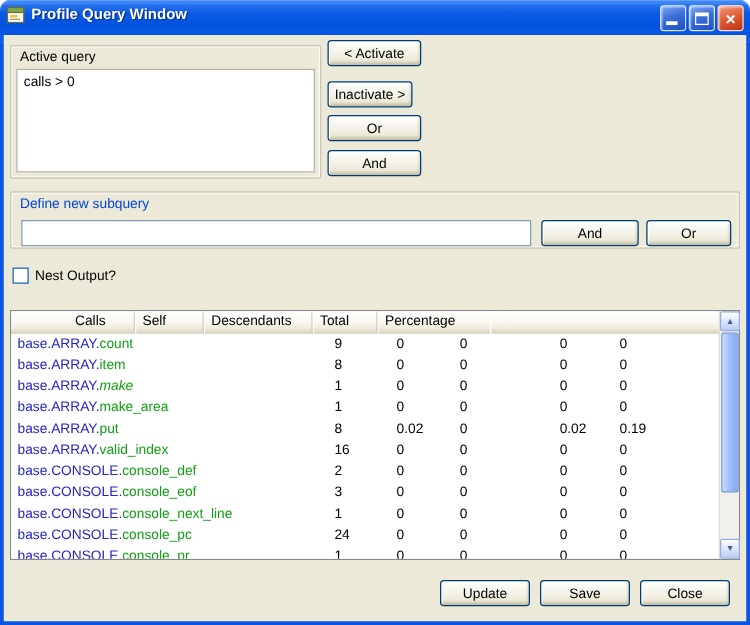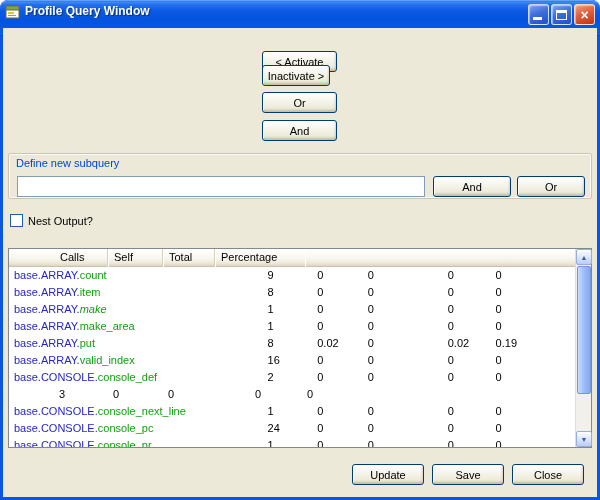--- a/index.html
+++ b/index.html
@@ -103,22 +103,28 @@
     <div class="tb-btn">
         <span class="icon-max"></span>
       </div>
     <div class="tb-btn close">
         <span class="icon-close">×</span>
       </div>
   </div>
 
   <div class="content">
 
-
-    <div class="btn" style="left:259px;top:23px;width:75px;">&lt; Activate</div>
+    <div class="panel" style="left:5px;top:8px;width:249px;height:107px;">
+      <span class="panel-caption">Active query</span>
+      <div class="listbox">
+        <div class="qitem">calls &gt; 0</div>
+      </div>
+    </div>
+
+    <div class="btn" style="left:259px;top:4px;width:75px;">&lt; Activate</div>
     <div class="btn" style="left:259px;top:37px;width:68px;">Inactivate &gt;</div>
     <div class="btn" style="left:259px;top:64px;width:75px;">Or</div>
     <div class="btn" style="left:259px;top:92px;width:75px;">And</div>
 
 
     <div class="panel" style="left:5px;top:125px;width:584px;height:46px;">
       <span class="panel-caption blue">Define new subquery</span>
       <input class="textinput" style="left: 8px; top: 22px; width: 408px;" type="text" value="">
       <div class="btn" style="left:424px;top:22px;width:78px;">And</div>
       <div class="btn" style="left:508px;top:22px;width:68px;">Or</div>
@@ -126,20 +132,21 @@
 
     <div class="checkrow" style="left:7px;top:186px;">
       <span class="checkbox" id="nest-cb"></span>
       <span>Nest Output?</span>
     </div>
 
     <div class="tablewrap">
       <div class="thead">
         <div class="th c-calls">Calls</div>
         <div class="th c-self">Self</div>
+        <div class="th c-descendants">Descendants</div>
         <div class="th c-total">Total</div>
         <div class="th c-percentage">Percentage</div>
       </div>
       <div class="tbody">
           <div class="trow">
             <div class="tc c-fn"><span style="color: rgb(37, 37, 200);">base.ARRAY.</span><span style="color: rgb(18, 160, 18);">count</span></div>
             <div class="tc c-calls">9</div>
             <div class="tc c-self">0</div>
             <div class="tc c-descendants">0</div>
             <div class="tc c-total">0</div>
@@ -187,20 +194,21 @@
           </div>
           <div class="trow">
             <div class="tc c-fn"><span style="color: rgb(37, 37, 200);">base.CONSOLE.</span><span style="color: rgb(18, 160, 18);">console_def</span></div>
             <div class="tc c-calls">2</div>
             <div class="tc c-self">0</div>
             <div class="tc c-descendants">0</div>
             <div class="tc c-total">0</div>
             <div class="tc c-percentage">0</div>
           </div>
           <div class="trow">
+            <div class="tc c-fn"><span style="color: rgb(37, 37, 200);">base.CONSOLE.</span><span style="color: rgb(18, 160, 18);">console_eof</span></div>
             <div class="tc c-calls">3</div>
             <div class="tc c-self">0</div>
             <div class="tc c-descendants">0</div>
             <div class="tc c-total">0</div>
             <div class="tc c-percentage">0</div>
           </div>
           <div class="trow">
             <div class="tc c-fn"><span style="color: rgb(37, 37, 200);">base.CONSOLE.</span><span style="color: rgb(18, 160, 18);">console_next_line</span></div>
             <div class="tc c-calls">1</div>
             <div class="tc c-self">0</div>

